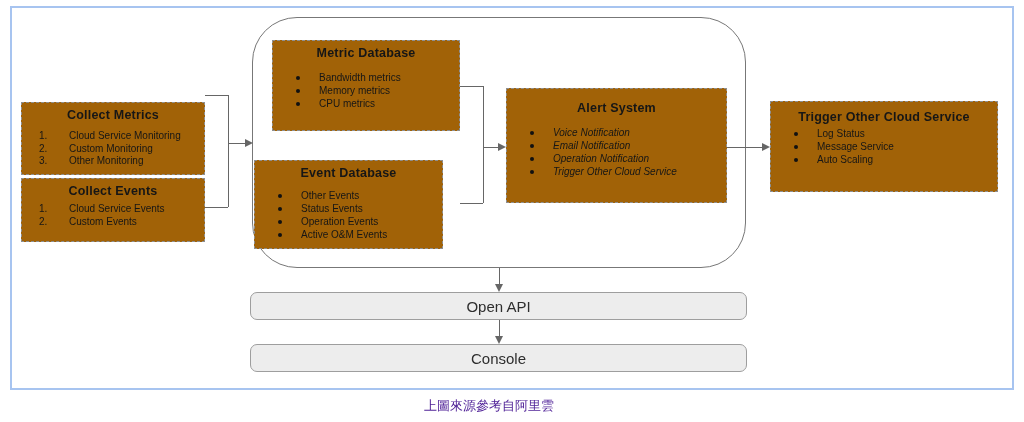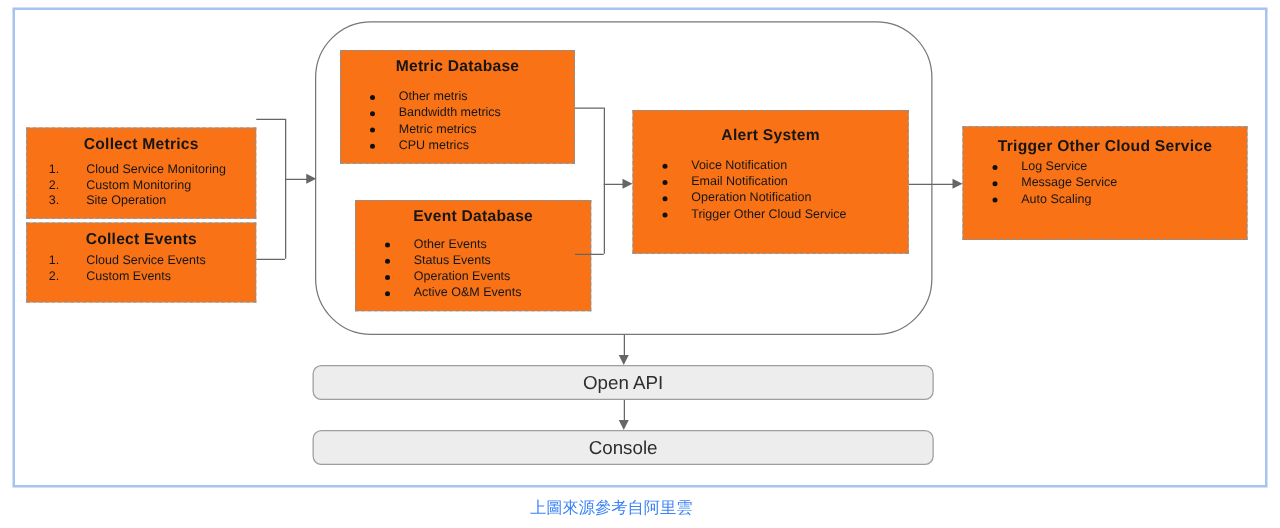--- a/index.html
+++ b/index.html
@@ -10,21 +10,21 @@
   }
   .frame {
     position: absolute; left: 10px; top: 6px; width: 1004px; height: 384px;
     border: 2px solid #a7c4f0; background: #ffffff;
   }
   .container {
     position: absolute; left: 252px; top: 17px; width: 494px; height: 251px;
     border: 1px solid #777777; border-radius: 45px; background: #ffffff;
   }
   .dbox {
-    position: absolute; border: 1px dashed #8f8f8f; background: #f97316;
+    position: absolute; border: 1px dashed #8f8f8f; background: #a16207;
   }
   .btitle {
     font-weight: bold; font-size: 12.5px; color: #161616; text-align: center;
     margin-top: 5px; letter-spacing: 0.2px; white-space: pre;
   }
   .nrow { display: flex; font-size: 10px; line-height: 12.5px; color: #161616; }
   .nnum { flex: 0 0 auto; margin-left: 17px; width: 30px; }
   .brow { display: flex; font-size: 10px; line-height: 13px; color: #161616; }
   .bdot { flex: 0 0 auto; width: 4px; height: 4px; border-radius: 50%; background: #111111; margin: 4.5px 0 0 23px; }
   .btxt { margin-left: 19px; }
@@ -35,21 +35,21 @@
     font-size: 15px; color: #2e2e2e;
   }
   .hline { position: absolute; height: 0; border-top: 1px solid #666666; }
   .vline { position: absolute; width: 0; border-left: 1px solid #666666; }
   .arr-r { position: absolute; width: 0; height: 0;
     border-top: 4px solid transparent; border-bottom: 4px solid transparent; border-left: 8px solid #666666; }
   .arr-d { position: absolute; width: 0; height: 0;
     border-left: 4px solid transparent; border-right: 4px solid transparent; border-top: 8px solid #666666; }
   .caption {
     position: absolute; left: 0; top: 397px; width: 978px; text-align: center;
-    font-size: 13px; color: #3b82f6;
+    font-size: 13px; color: #4c1d95;
   }
 </style>
 </head>
 <body>
 
 <div class="page">
 
   <div class="frame"></div>
 
   <div class="dbox" style="left:21px; top:60px; width:184px; height:73px;margin-top:42px;">
@@ -61,21 +61,21 @@
           <span class="ntxt">Cloud Service Monitoring</span>
         </div>
 
         <div class="nrow">
           <span class="nnum">2.</span>
           <span class="ntxt">Custom Monitoring</span>
         </div>
 
         <div class="nrow">
           <span class="nnum">3.</span>
-          <span class="ntxt">Site Operation</span>
+          <span class="ntxt">Other Monitoring</span>
         </div>
       </div>
   </div>
 
   <div class="dbox" style="left:21px; top:178px; width:184px; height:64px;">
     <div class="btitle">Collect Events</div>
     <div style="margin-top:5px;">
 
         <div class="nrow">
           <span class="nnum">1.</span>
@@ -88,43 +88,39 @@
         </div>
       </div>
   </div>
 
   <div class="container"></div>
 
   <div class="dbox" style="left:272px; top:40px; width:188px; height:91px;">
     <div class="btitle">Metric Database</div>
     <div style="margin-top:11px;">
 
-        <div class="brow">
-          <span class="bdot"></span>
-          <span class="btxt">Other metris</span>
-        </div>
 
         <div class="brow">
           <span class="bdot"></span>
           <span class="btxt">Bandwidth metrics</span>
         </div>
 
         <div class="brow">
           <span class="bdot"></span>
-          <span class="btxt">Metric metrics</span>
+          <span class="btxt">Memory metrics</span>
         </div>
 
         <div class="brow">
           <span class="bdot"></span>
           <span class="btxt">CPU metrics</span>
         </div>
       </div>
   </div>
 
-  <div class="dbox" style="left:284px; top:160px; width:189px; height:89px;">
+  <div class="dbox" style="left:254px; top:160px; width:189px; height:89px;">
     <div class="btitle">Event Database</div>
     <div style="margin-top:9px;">
 
         <div class="brow">
           <span class="bdot"></span>
           <span class="btxt">Other Events</span>
         </div>
 
         <div class="brow">
           <span class="bdot"></span>
@@ -138,21 +134,21 @@
 
         <div class="brow">
           <span class="bdot"></span>
           <span class="btxt">Active O&amp;M Events</span>
         </div>
       </div>
   </div>
 
   <div class="dbox" style="left:506px; top:88px; width:221px; height:115px;">
     <div class="btitle" style="margin-top:12px;">Alert System</div>
-    <div style="margin-top:11px;">
+    <div style="margin-top:11px;font-style:italic;">
 
         <div class="brow">
           <span class="bdot"></span>
           <span class="btxt">Voice Notification</span>
         </div>
 
 
         <div class="brow">
           <span class="bdot"></span>
           <span class="btxt">Email Notification</span>
@@ -169,21 +165,21 @@
         </div>
       </div>
   </div>
 
   <div class="dbox" style="left:770px; top:101px; width:228px; height:91px;">
     <div class="btitle" style="margin-top:8px;">Trigger Other Cloud Service</div>
     <div style="margin-top:3px;">
 
         <div class="brow">
           <span class="bdot"></span>
-          <span class="btxt">Log Service</span>
+          <span class="btxt">Log Status</span>
         </div>
 
         <div class="brow">
           <span class="bdot"></span>
           <span class="btxt">Message Service</span>
         </div>
 
 
         <div class="brow">
           <span class="bdot"></span>

